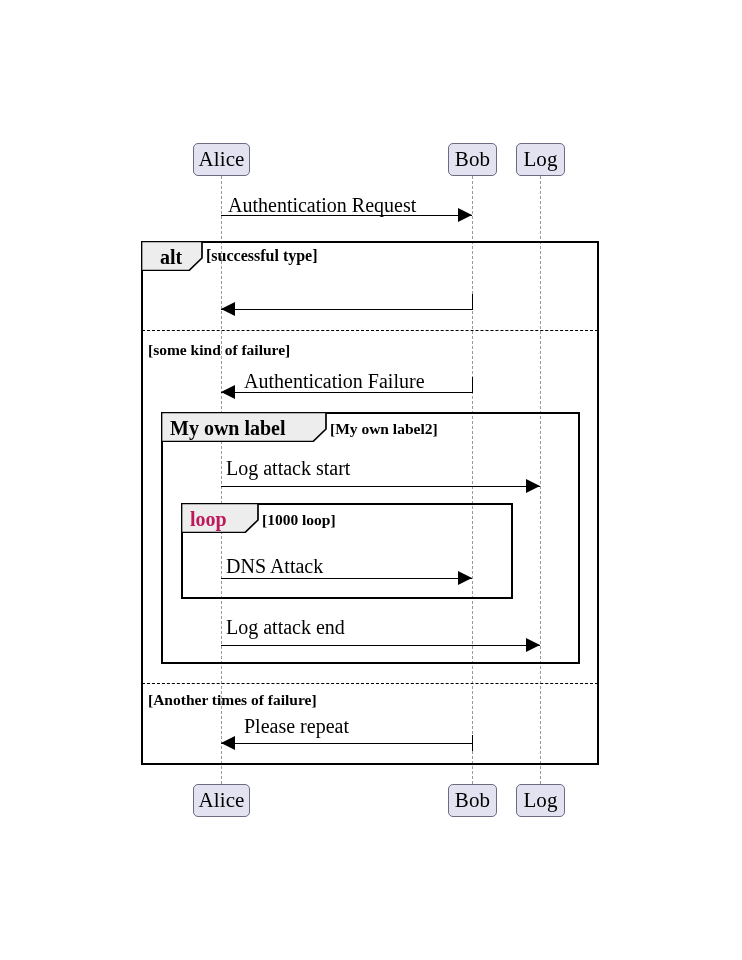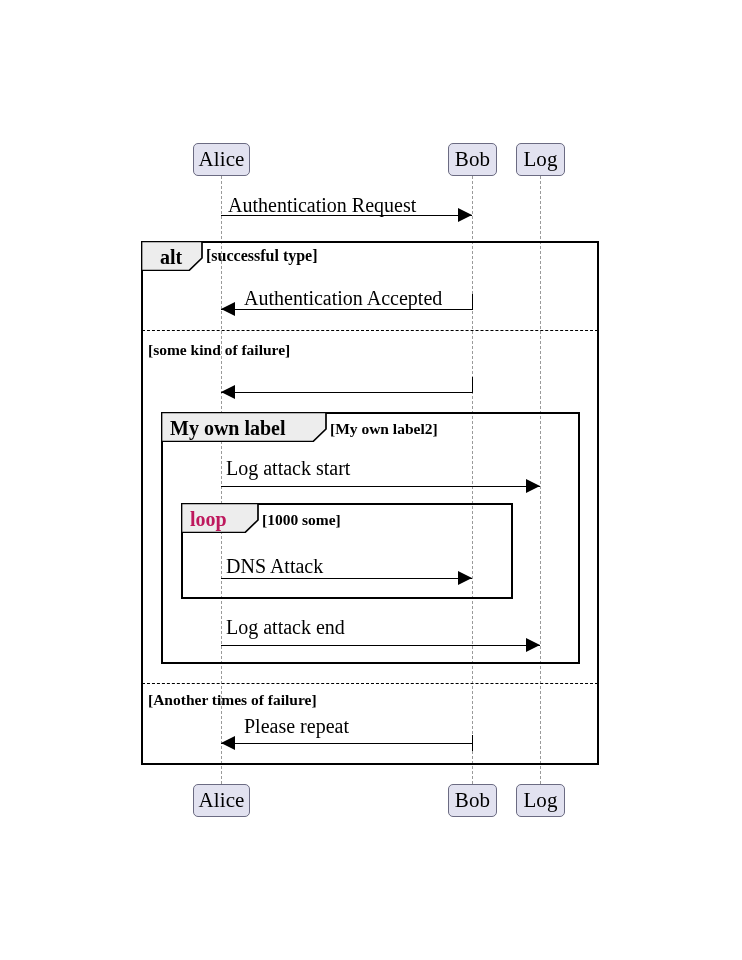--- a/index.html
+++ b/index.html
@@ -130,29 +130,29 @@
   <div class="frame" style="left:141px; top:241px; width:458px; height:524px;"></div>
 
   <div class="frame-tab-shape" style="left:141px; top:241px; width:62px; height:30px;">
     <svg width="62" height="30" viewBox="0 0 62 30">
       <path d="M0.5,0.5 L61,0.5 L61,17 L48,29.5 L0.5,29.5 Z" fill="#EDEDED" stroke="#000000" stroke-width="1.7"></path>
     </svg>
   </div>
   <div style="position:absolute; left:150px; top:246px; font-weight:bold; font-size:20px; color:#000;margin-left:10px;">alt</div>
   <div class="frame-guard alt-guard" style="left:206px; top:248px;">[successful type]</div>
 
-  <div class="msg-label" style="left:244px; top:288px;">Authentication Accepted</div>
   <div class="msg-line" style="left:221px; top:309px; width:251px;"></div>
   <div class="msg-head left" style="left:221px; top:302px;"></div>
   <div class="msg-tick" style="left:472px; top:294px; height:16px;"></div>
 
   <div class="frame-divider" style="left:142px; top:330px; width:456px;"></div>
 
   <div class="frame-guard" style="left:148px; top:342px;">[some kind of failure]</div>
 
+  <div class="msg-label" style="left:244px; top:371px;">Authentication Failure</div>
   <div class="msg-line" style="left:221px; top:392px; width:251px;"></div>
   <div class="msg-head left" style="left:221px; top:385px;"></div>
   <div class="msg-tick" style="left:472px; top:377px; height:16px;"></div>
 
   <div class="frame" style="left:161px; top:412px; width:419px; height:252px;"></div>
 
   <div class="frame-tab-shape" style="left:161px; top:412px; width:166px; height:30px;">
     <svg width="166" height="30" viewBox="0 0 166 30">
       <path d="M0.5,0.5 L165,0.5 L165,17 L152,29.5 L0.5,29.5 Z" fill="#EDEDED" stroke="#000000" stroke-width="1.7"></path>
     </svg>
@@ -165,21 +165,21 @@
   <div class="msg-head right" style="left:526px; top:479px;"></div>
 
   <div class="frame" style="left:181px; top:503px; width:332px; height:96px;"></div>
 
   <div class="frame-tab-shape" style="left:181px; top:503px; width:78px; height:30px;">
     <svg width="78" height="30" viewBox="0 0 78 30">
       <path d="M0.5,0.5 L77,0.5 L77,17 L64,29.5 L0.5,29.5 Z" fill="#EDEDED" stroke="#000000" stroke-width="1.7"></path>
     </svg>
   </div>
   <div style="position:absolute; left:190px; top:508px; font-weight:bold; font-size:20px; color:#be185d;">loop</div>
-  <div class="frame-guard" style="left:262px; top:512px;">[1000 some]</div>
+  <div class="frame-guard" style="left:262px; top:512px;">[1000 loop]</div>
 
   <div class="msg-label" style="left:226px; top:556px;">DNS Attack</div>
   <div class="msg-line" style="left:221px; top:578px; width:251px;"></div>
   <div class="msg-head right" style="left:458px; top:571px;"></div>
 
   <div class="msg-label" style="left:226px; top:617px;">Log attack end</div>
   <div class="msg-line" style="left:221px; top:645px; width:319px;"></div>
   <div class="msg-head right" style="left:526px; top:638px;"></div>
 
   <div class="frame-divider" style="left:142px; top:683px; width:456px;"></div>

